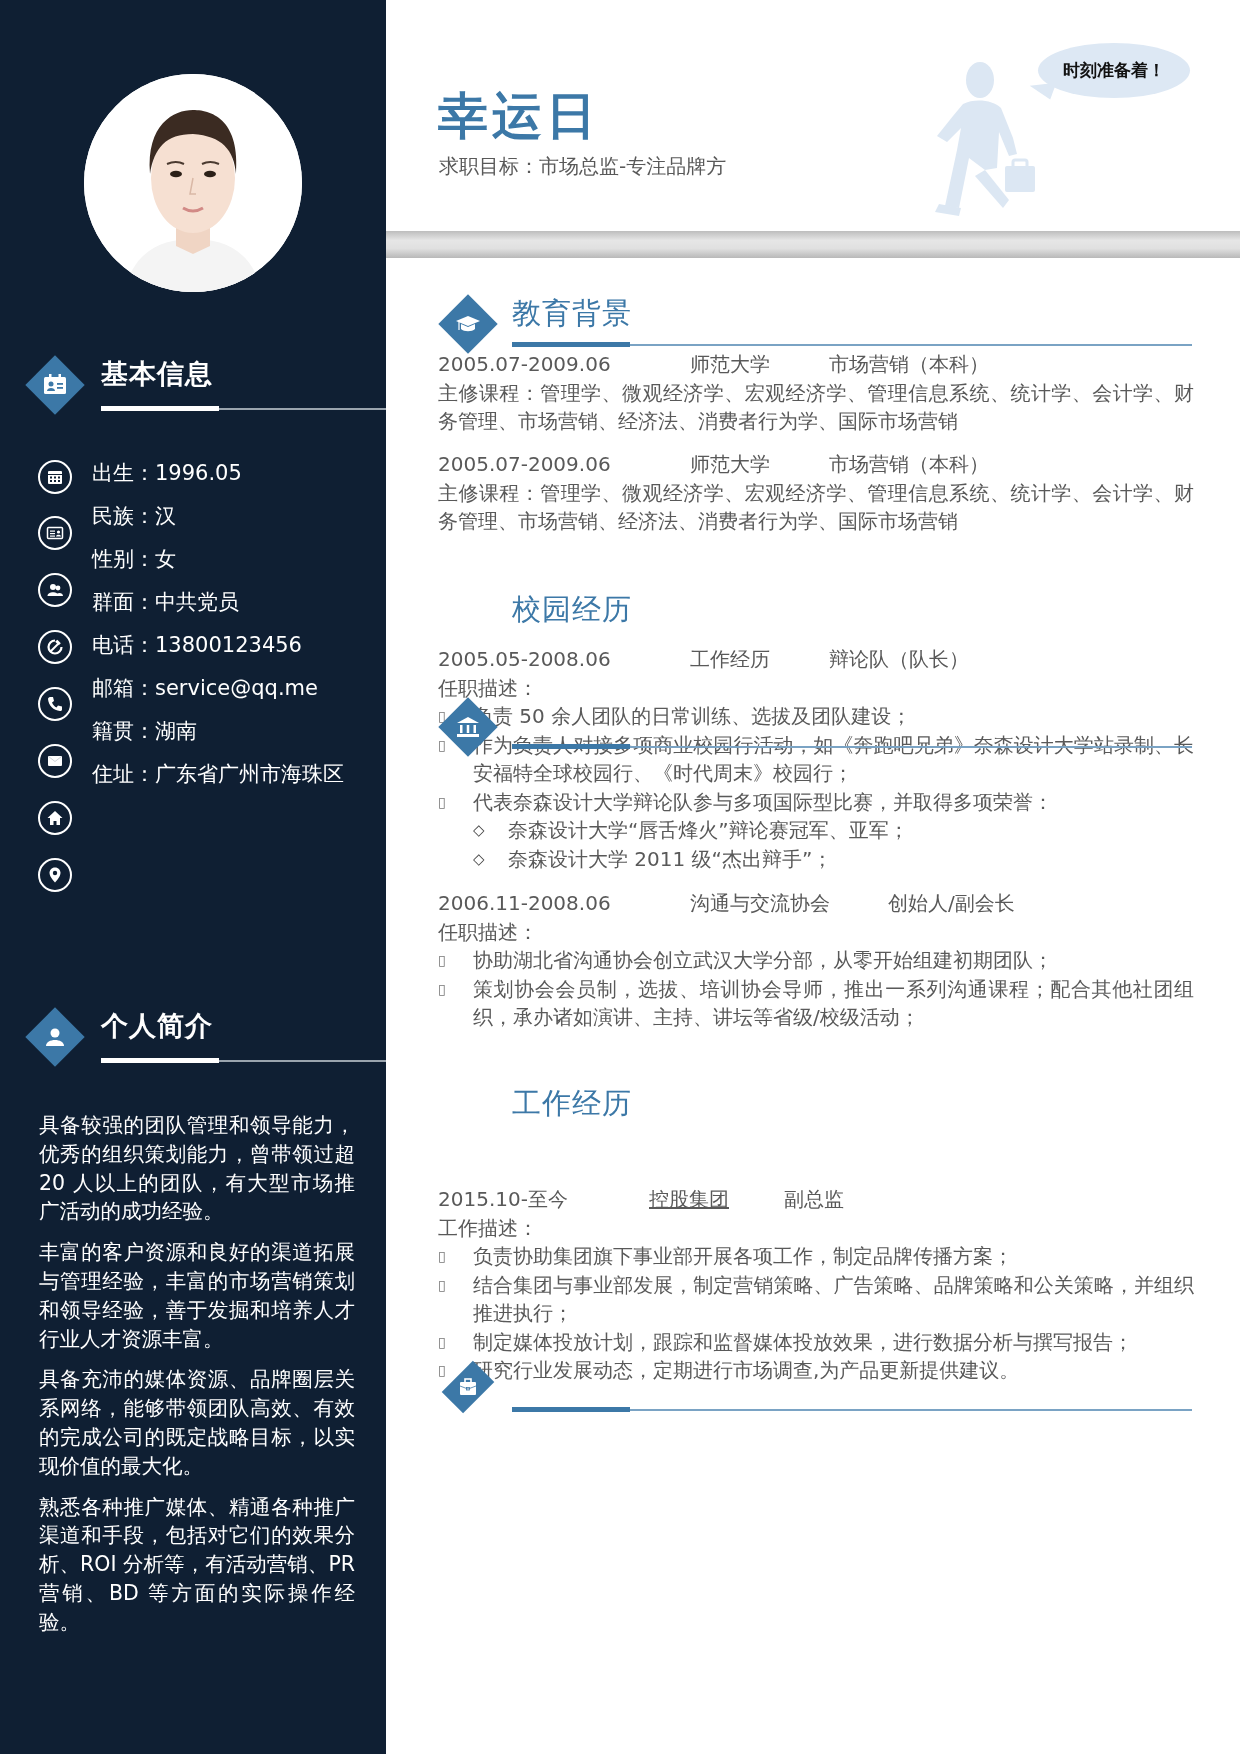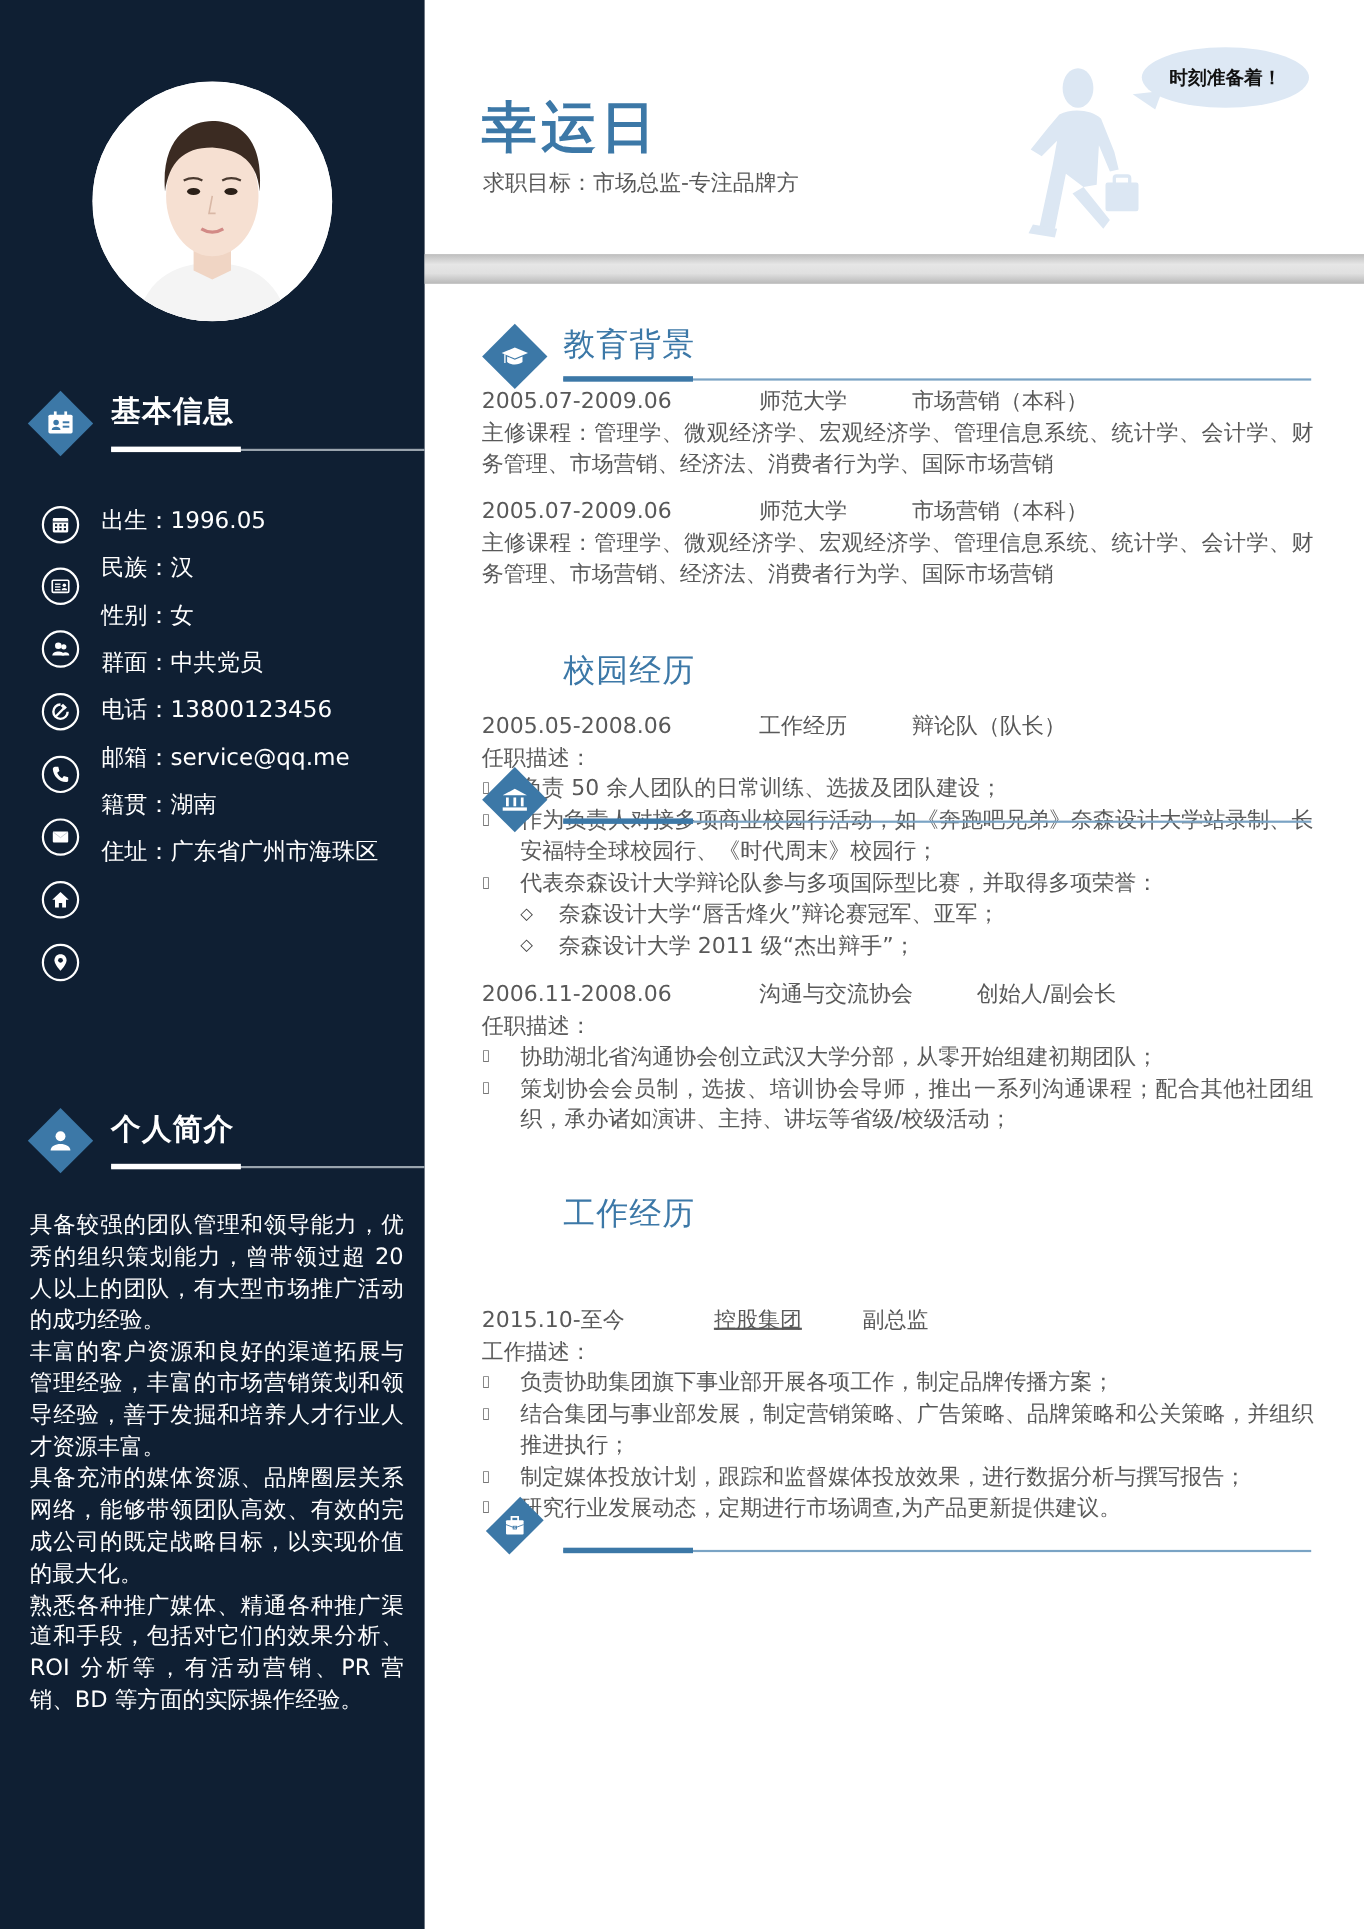--- a/index.html
+++ b/index.html
@@ -20,21 +20,21 @@
   .side-head .rule-thick { position: absolute; left: 75px; top: 50px; width: 118px; height: 5px; background: #ffffff; }
 
   .info-icons { position: absolute; left: 38px; top: 460px; width: 36px; }
   .info-icon { position: absolute; left: 0; width: 34px; height: 34px; border: 2px solid #ffffff; border-radius: 50%; display: flex; align-items: center; justify-content: center; }
   .info-icon svg { width: 18px; height: 18px; }
 
   .info-list { position: absolute; left: 92px; top: 458px; list-style: none; }
   .info-list li { height: 43px; font-size: 21px; line-height: 30px; color: #ffffff; white-space: nowrap; }
 
   .bio { position: absolute; left: 27px; top: 1099px; width: 340px; font-size: 20.5px; line-height: 28.8px; color: #ffffff; text-align: justify; }
-  .bio p { margin: 0; }
+  .bio p { margin: 12px; }
 
   
   .name { position: absolute; left: 438px; top: 86px; font-size: 50px; color: #3c78a7; letter-spacing: 4px; line-height: 60px; }
   .objective { position: absolute; left: 439px; top: 152px; font-size: 20px; color: #595959; line-height: 28px; }
   .mascot { position: absolute; left: 925px; top: 58px; width: 140px; height: 160px; }
   .bubble { position: absolute; left: 1038px; top: 43px; width: 152px; height: 55px; border-radius: 50%; background: #dde8f4; }
   .bubble-tail { position: absolute; left: 1030px; top: 78px; width: 0; height: 0; border-top: 12px solid transparent; border-right: 24px solid #dde8f4; border-bottom: 6px solid transparent; transform: rotate(20deg); }
   .bubble-text { position: absolute; left: 1038px; top: 43px; width: 152px; height: 55px; display: flex; align-items: center; justify-content: center; font-size: 17px; font-weight: bold; color: #111111; font-family: Liberation Mono, monospace; }
   .band { position: absolute; left: 386px; top: 231px; width: 854px; height: 27px; background: linear-gradient(to bottom, #bdbdbd 0%, #e6e6e6 35%, #e0e0e0 65%, #b8b8b8 100%); }
 

